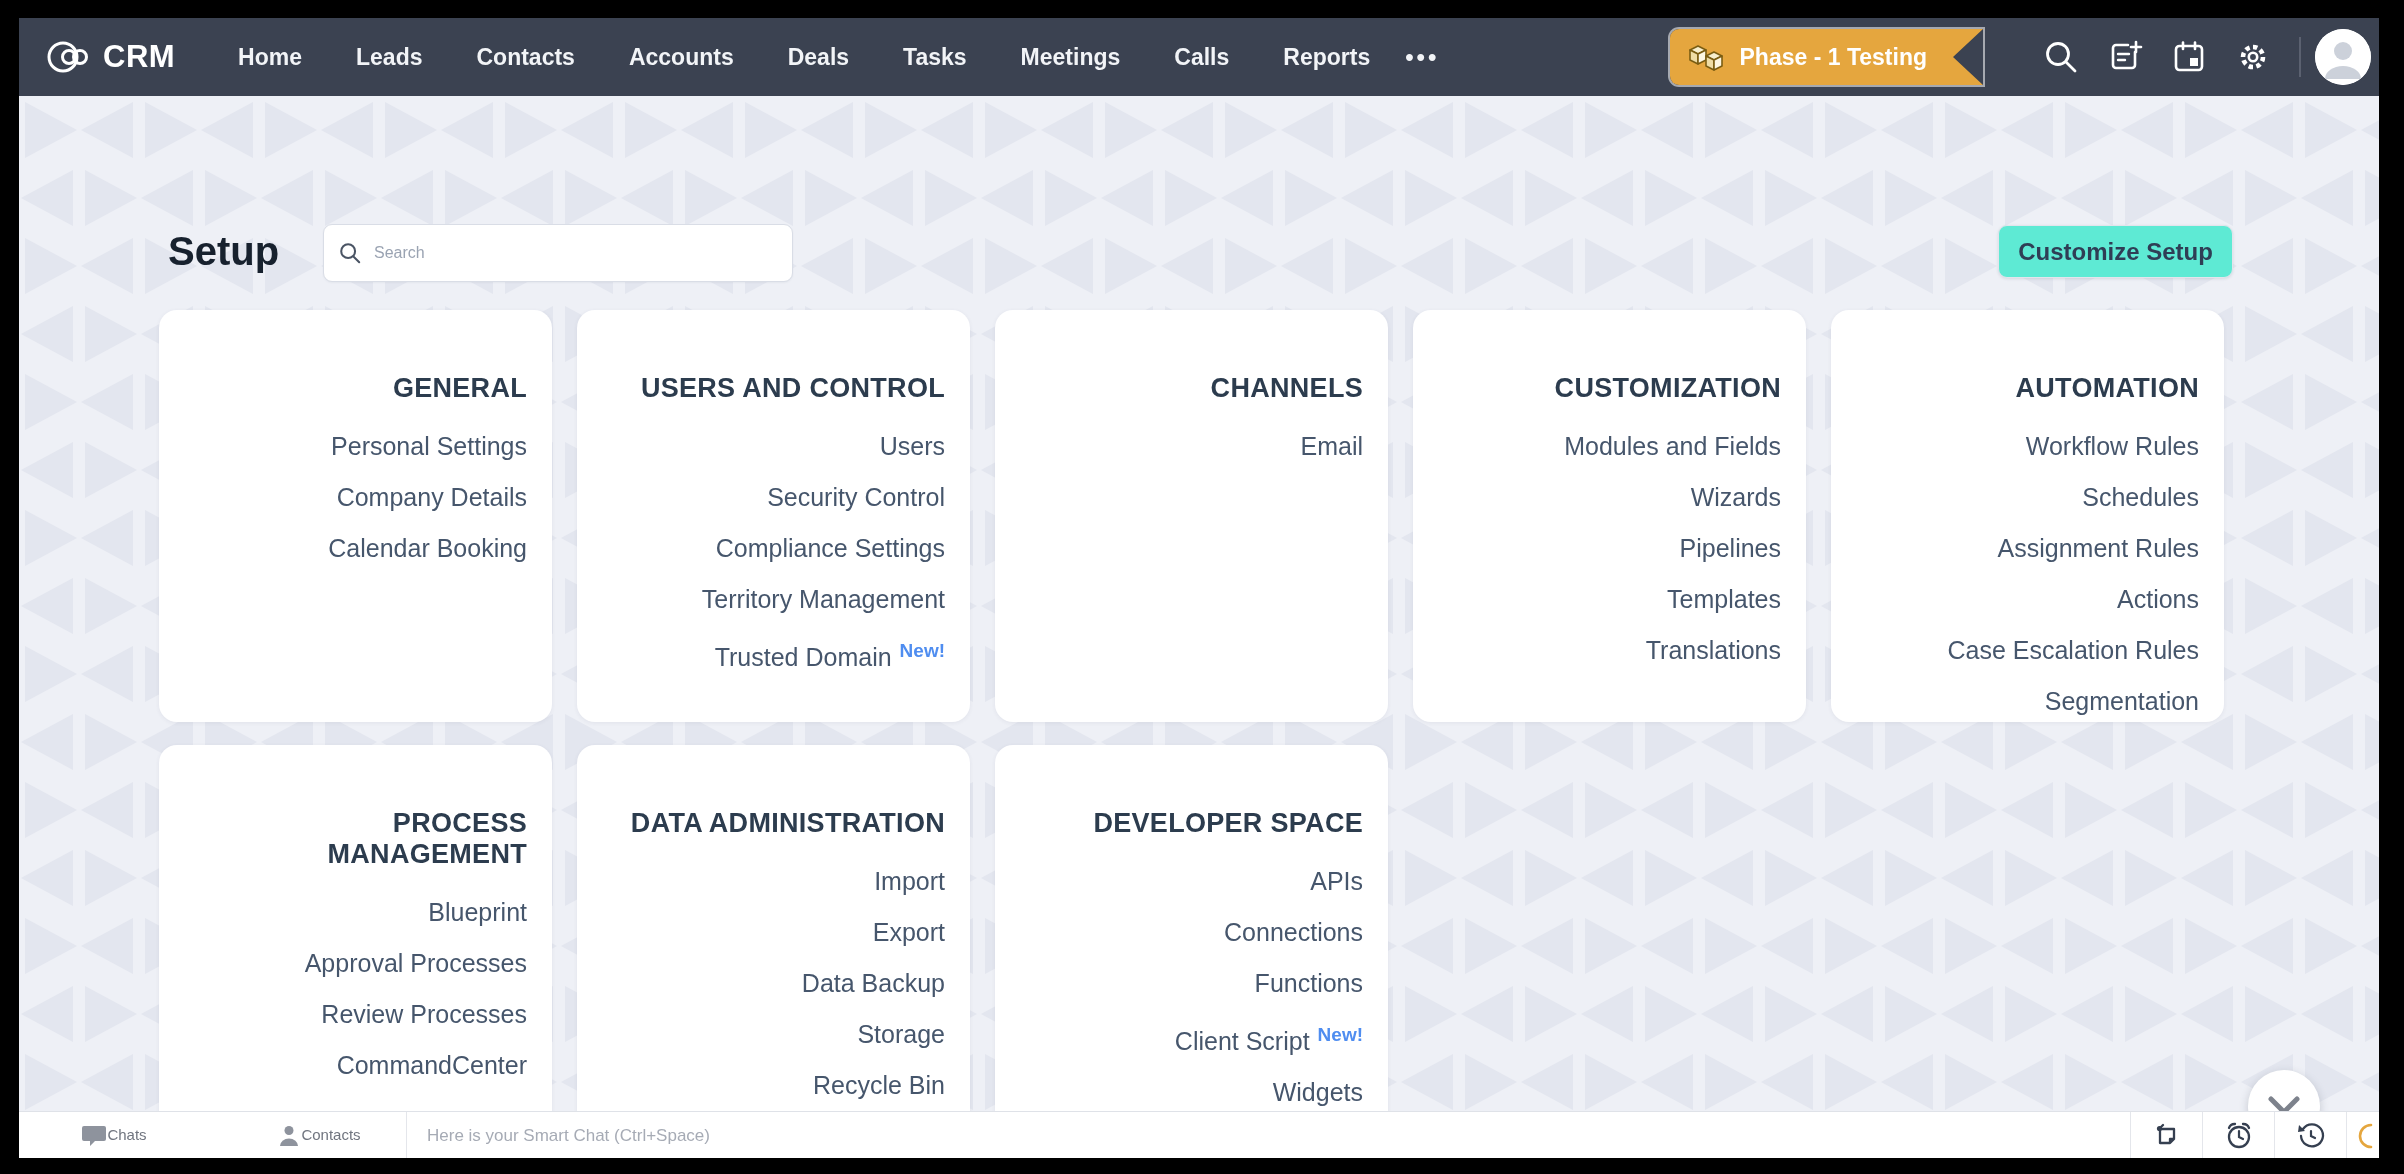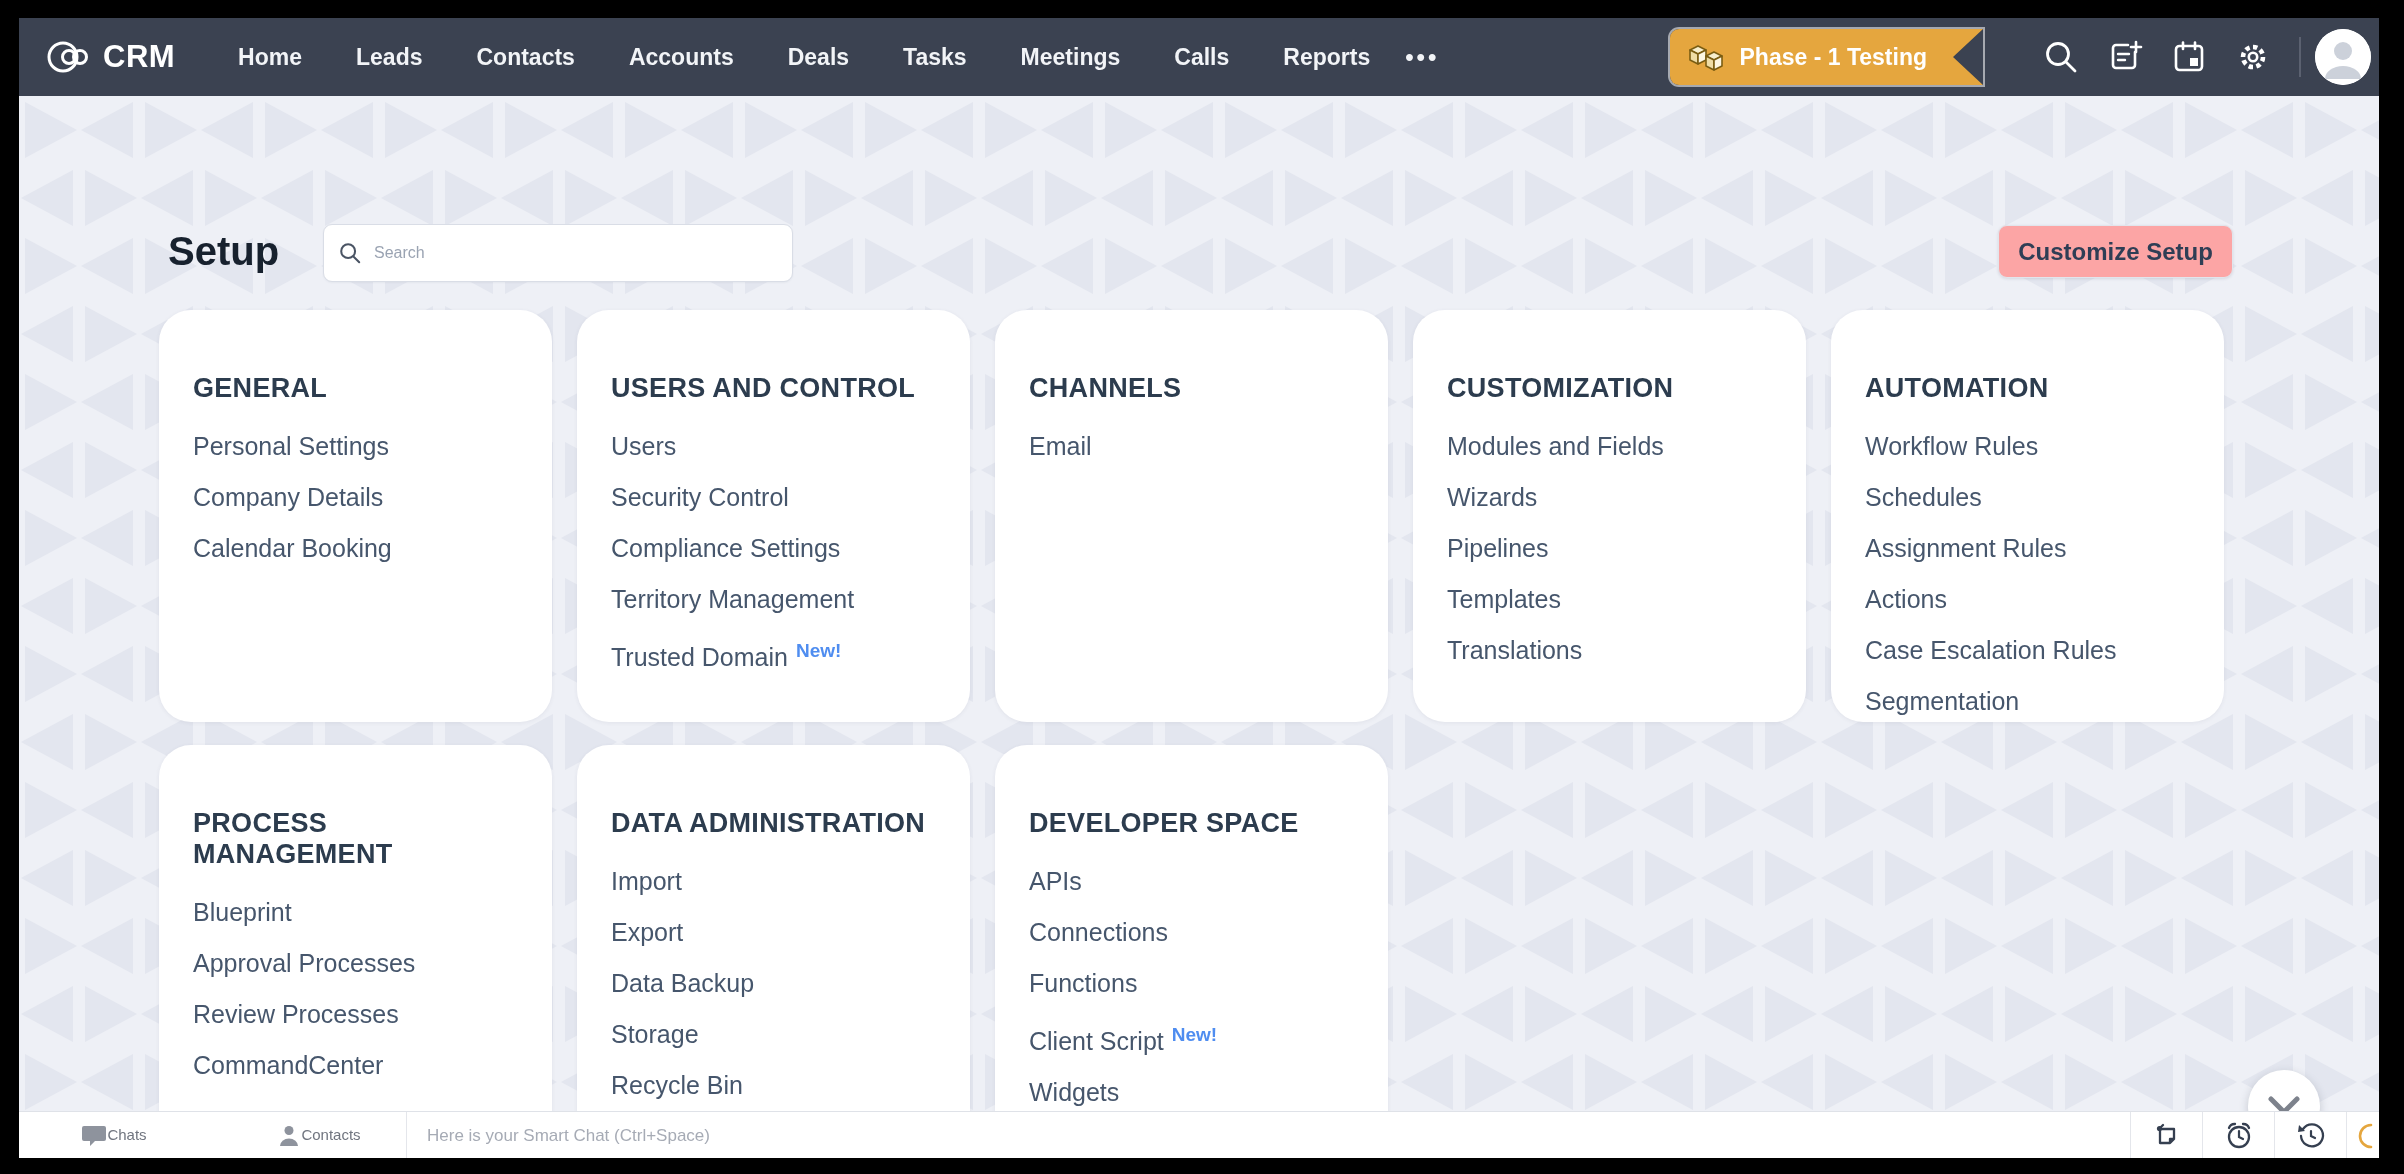--- a/index.html
+++ b/index.html
@@ -24,26 +24,26 @@
   .avatar{width:56px;height:56px;border-radius:50%;background:#fff;overflow:hidden;margin-right:8px;cursor:pointer;flex:0 0 auto;}
 
   
   .main{position:absolute;left:0;top:78px;width:100%;height:1015px;overflow:hidden;}
   .pattern-bg{position:absolute;left:0;top:0;width:100%;height:100%;}
   .page-head{position:absolute;left:8px;top:0;width:100%;height:214px;}
   .page-title{position:absolute;left:141px;top:126px;font-size:40px;font-weight:800;color:#17212e;line-height:58px;}
   .setup-search{position:absolute;left:296px;top:128px;width:470px;height:58px;background:#fff;border:1px solid #d9dde6;border-radius:9px;display:flex;align-items:center;padding:0 14px;box-shadow:0 1px 2px rgba(40,50,70,.05);}
   .setup-search input{border:none;outline:none;font-size:16px;color:#3c4656;width:100%;margin-left:10px;background:transparent;}
   .setup-search input::placeholder{color:#9aa3b2;}
-  .customize-btn{position:absolute;left:1971px;top:129px;width:235px;height:53px;background:#fca5a5;border:1px solid #e2e5ec;border-radius:9px;font-size:24px;font-weight:700;color:#2f3e55;cursor:pointer;box-shadow:0 1px 3px rgba(40,50,70,.12);}
+  .customize-btn{position:absolute;left:1971px;top:129px;width:235px;height:53px;background:#5eead4;border:1px solid #e2e5ec;border-radius:9px;font-size:24px;font-weight:700;color:#2f3e55;cursor:pointer;box-shadow:0 1px 3px rgba(40,50,70,.12);}
 
   .cards-row{position:absolute;left:140px;display:flex;gap:25px;}
   .row-0{top:214px;}
   .row-1{top:649px;}
-  .card{width:393px;background:#fff;border-radius:32px;box-shadow:0 1px 4px rgba(50,60,80,.07);padding:36px 35px 0 34px;}
+  .card{width:393px;background:#fff;border-radius:18px;box-shadow:0 1px 4px rgba(50,60,80,.07);padding:36px 25px 0 34px;text-align:right;}
   .row-0 .card{height:412px;}
   .row-1 .card{height:500px;}
   .card-title{font-size:27px;font-weight:700;color:#2c3c4e;letter-spacing:.3px;margin-bottom:17px;}
   .card-item{font-size:25px;color:#46566c;line-height:51px;cursor:pointer;white-space:nowrap;}
   .new-badge{font-size:19px;font-weight:700;color:#4f8df0;vertical-align:9px;margin-left:8px;}
 
   .scroll-down-btn{position:absolute;left:2229px;top:974px;width:72px;height:72px;border-radius:50%;background:#fff;border:none;cursor:pointer;box-shadow:0 3px 10px rgba(40,50,70,.22);display:flex;align-items:center;justify-content:center;}
 
   
   .footer{position:absolute;left:0;top:1093px;width:100%;height:47px;background:#fff;border-top:1px solid #dfe2e8;z-index:5;display:flex;align-items:stretch;}

